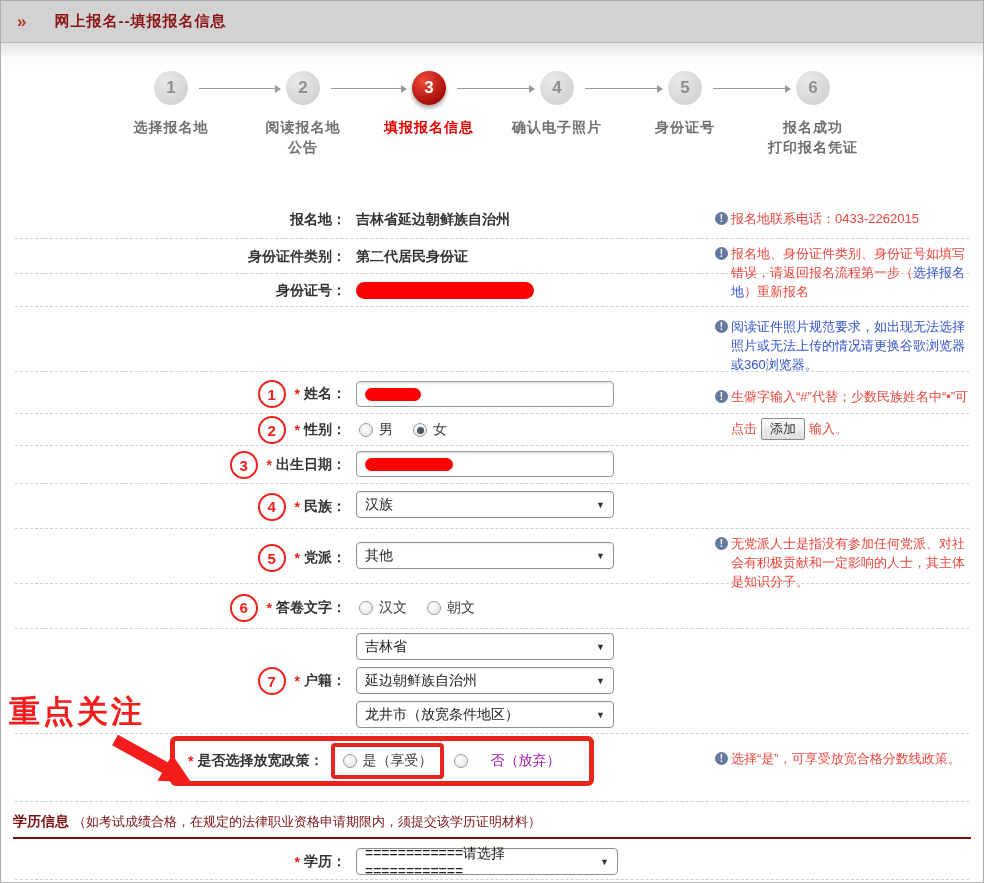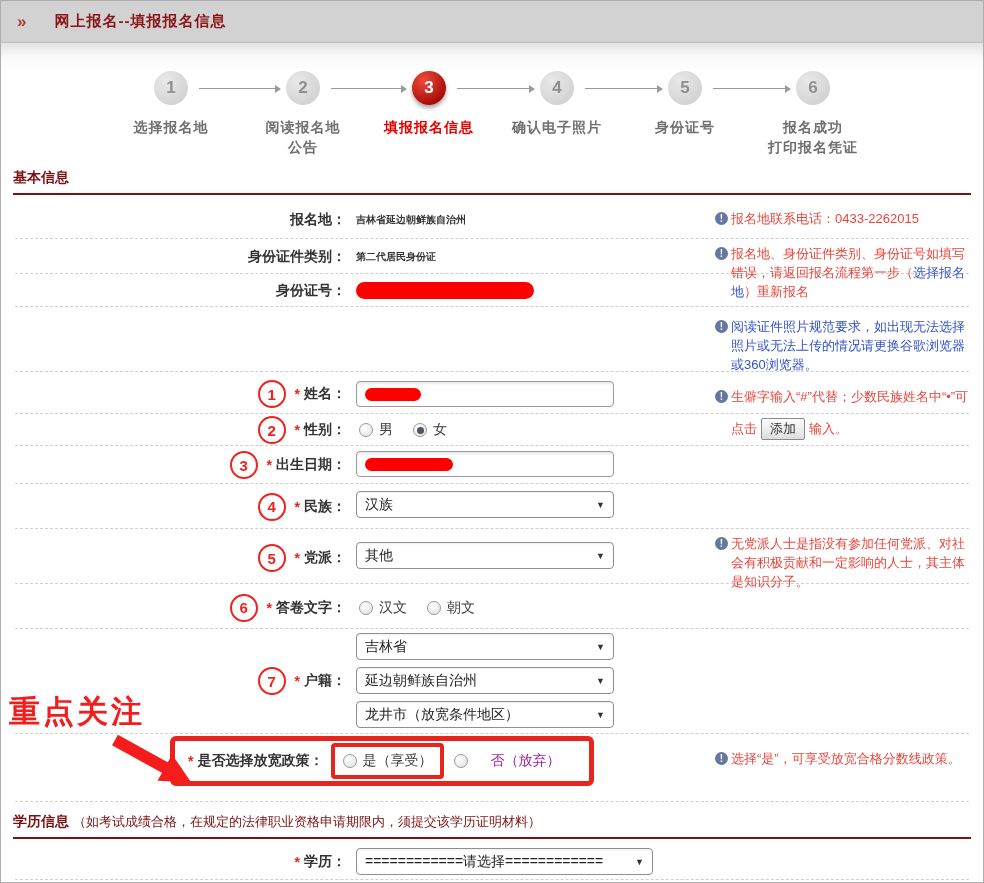--- a/index.html
+++ b/index.html
@@ -35,21 +35,21 @@
   
   .row{position:absolute;left:0;width:700px;}
   .rlabel{position:absolute;left:0;top:0;width:345px;height:100%;display:flex;align-items:center;
           justify-content:flex-end;font-size:14px;font-weight:bold;color:#333;}
   .rlabel.multiline{white-space:pre-line;display:flex;text-align:right;line-height:21px;}
   .req{color:#e8231d;font-weight:bold;margin-right:4px;}
   .numcircle{width:24px;height:24px;border:2px solid #f0221c;border-radius:50%;color:#f0221c;
           display:flex;align-items:center;justify-content:center;font-size:15px;font-weight:bold;
           margin-right:9px;flex:none;background:#fff;}
   .rvalue{position:absolute;left:355px;top:0;height:100%;display:flex;align-items:center;
-          font-size:10px;font-weight:bold;color:#333;text-align:center;}
+          font-size:14px;font-weight:bold;color:#333;text-align:center;}
   .tinput{position:absolute;left:355px;width:258px;height:26px;border:1px solid #9b9b9b;border-radius:4px;
           background:#fff;box-shadow:inset 0 2px 2px rgba(0,0,0,.09);display:flex;align-items:center;
           padding-left:8px;box-sizing:border-box;}
   .blob{background:#fe0000;border-radius:7px;height:13px;}
   .blob.big{height:17px;border-radius:9px;}
   .selectbox{position:absolute;left:355px;width:258px;height:27px;border:1px solid #8f8f8f;border-radius:4px;
           background:#fff;display:flex;align-items:center;justify-content:space-between;padding:0 8px;
           box-sizing:border-box;font-size:14px;color:#222;box-shadow:inset 0 1px 2px rgba(0,0,0,.06);}
   .selarrow{font-size:9px;color:#333;flex:none;margin-left:4px;}
   .radgroup{position:absolute;left:358px;top:0;height:100%;display:flex;align-items:center;gap:6px;
@@ -133,23 +133,20 @@
     <div class="sarrow" style="left:712px;width:72px">
         <span class="ah"></span>
       </div>
     <div class="step" style="left:746px">
       <div class="circle">6</div>
       <div class="slabel">报名成功
 打印报名凭证</div>
     </div>
   </div>
 
-  <div class="sechead" style="top:168px">
-    <span>基本信息</span>
-  </div>
 
   <div class="row" style="top:203px;height:32px">
     <div class="rlabel">报名地：</div>
     <div class="rvalue">吉林省延边朝鲜族自治州</div>
   </div>
   <div class="dash" style="top:237px"></div>
 
   <div class="row" style="top:240px;height:32px">
     <div class="rlabel">身份证件类别：</div>
     <div class="rvalue">第二代居民身份证</div>
@@ -291,21 +288,21 @@
 
   <div class="sechead" style="top:812px">
     <span>学历信息</span>
     <span class="note">（如考试成绩合格，在规定的法律职业资格申请期限内，须提交该学历证明材料）</span>
   </div>
   <div class="row" style="top:846px;height:30px">
     <div class="rlabel">
       <span class="req">*</span>
       <span>学历：</span>
     </div>
-    <div class="selectbox" style="top:1px;width:297px">
+    <div class="selectbox" style="top:1px;width:262px">
       <span>============请选择============</span>
       <span class="selarrow">▼</span>
     </div>
   </div>
   <div class="dash" style="top:878px"></div>
 
   <div class="hint" style="top:208px">
     <span class="hicon">!</span>
     <span>报名地联系电话：0433-2262015</span>
   </div>

